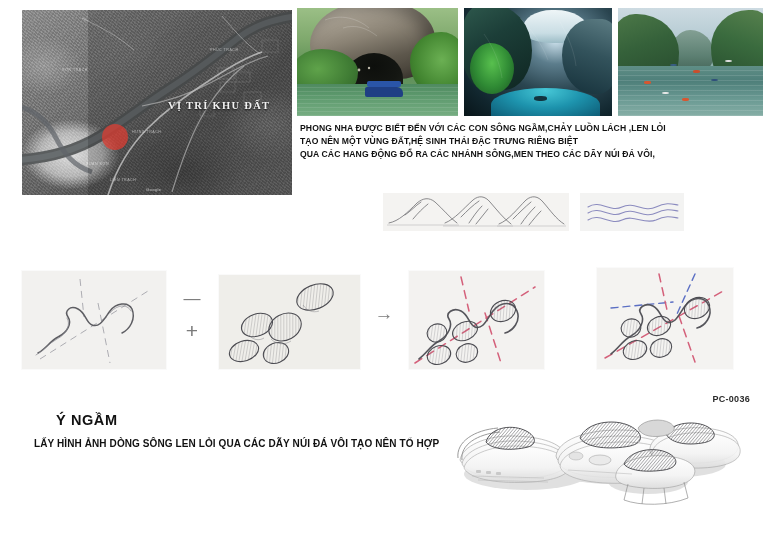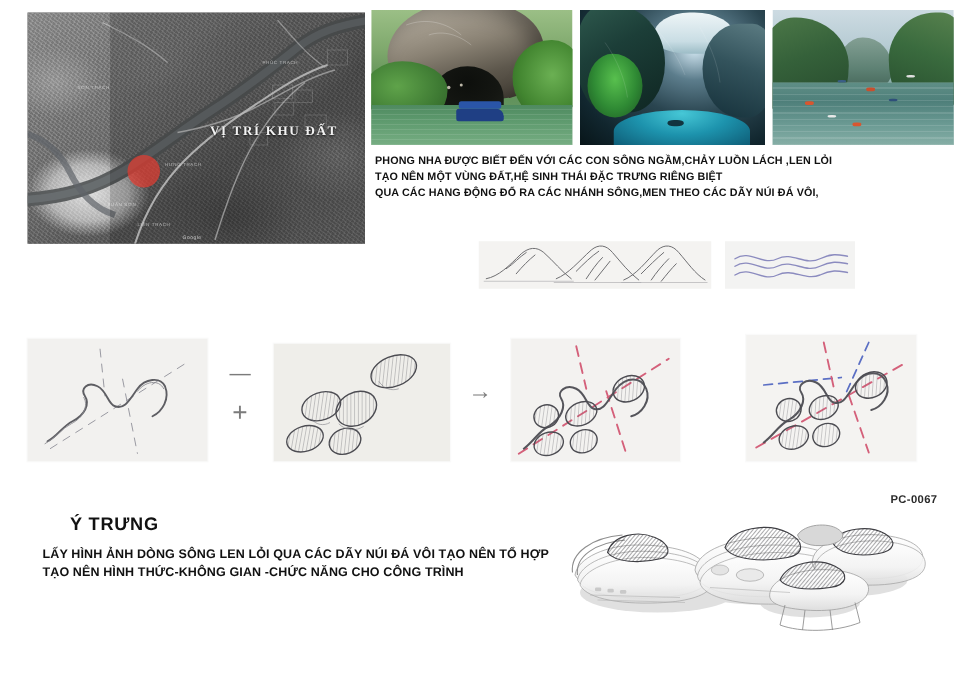--- a/index.html
+++ b/index.html
@@ -405,24 +405,23 @@
           <ellipse cx="62" cy="58" rx="12" ry="9" transform="rotate(-24 62 58)"></ellipse>
           <ellipse cx="34" cy="60" rx="10" ry="9" transform="rotate(-20 34 60)"></ellipse>
           <ellipse cx="38" cy="82" rx="12" ry="9" transform="rotate(-20 38 82)"></ellipse>
           <ellipse cx="64" cy="80" rx="11" ry="9" transform="rotate(-22 64 80)"></ellipse>
         </g>
       </svg>
     </div>
 
   </div>
 
-  <div class="idea-title">Ý TRƯNG</div>
+  <div class="idea-title">Ý NGẦM</div>
   <div class="idea-text">
     <div>LẤY HÌNH ẢNH DÒNG SÔNG LEN LỎI QUA CÁC DÃY NÚI ĐÁ VÔI TẠO NÊN TỔ HỢP</div>
-    <div>TẠO NÊN HÌNH THỨC-KHÔNG GIAN -CHỨC NĂNG CHO CÔNG TRÌNH</div>
   </div>
 
   <div class="render-3d">
     <svg viewBox="0 0 300 104" style="width:100%;height:100%">
       <defs>
         <pattern id="domeHatch" width="2.4" height="2.4" patternTransform="rotate(40)" patternUnits="userSpaceOnUse">
           <line x1="0" y1="0" x2="0" y2="2.4" stroke="#4a4a4e" stroke-width=".75"></line>
         </pattern>
         <linearGradient id="slabG" x1="0" y1="0" x2="0" y2="1">
           <stop offset="0%" stop-color="#ffffff"></stop>
@@ -497,15 +496,15 @@
         <path d="M116,58 L180,62"></path>
       </g>
       <g fill="#c9c9c9">
         <rect x="24" y="58" width="5" height="3" rx="1"></rect>
         <rect x="34" y="59" width="5" height="3" rx="1"></rect>
         <rect x="44" y="60" width="5" height="3" rx="1"></rect>
       </g>
     </svg>
   </div>
 
-  <div class="sheet-code">PC-0067</div>
+  <div class="sheet-code">PC-0036</div>
 
 </div>
 
 </body></html>

